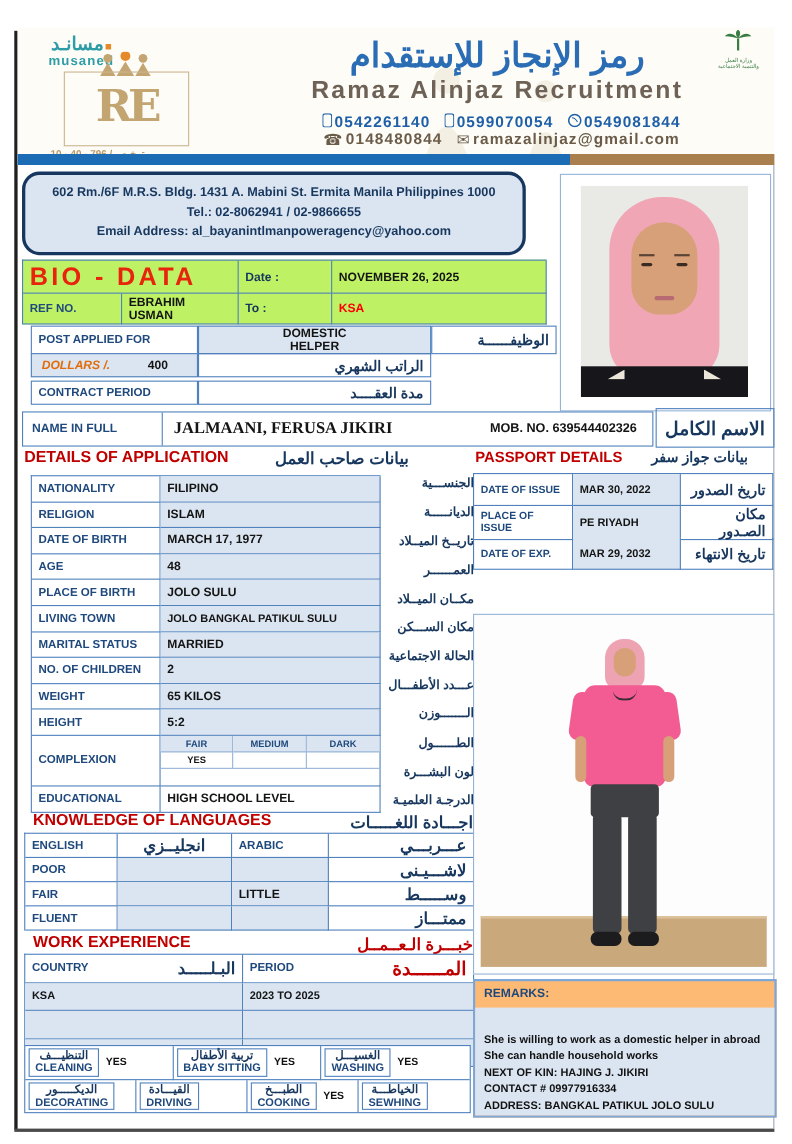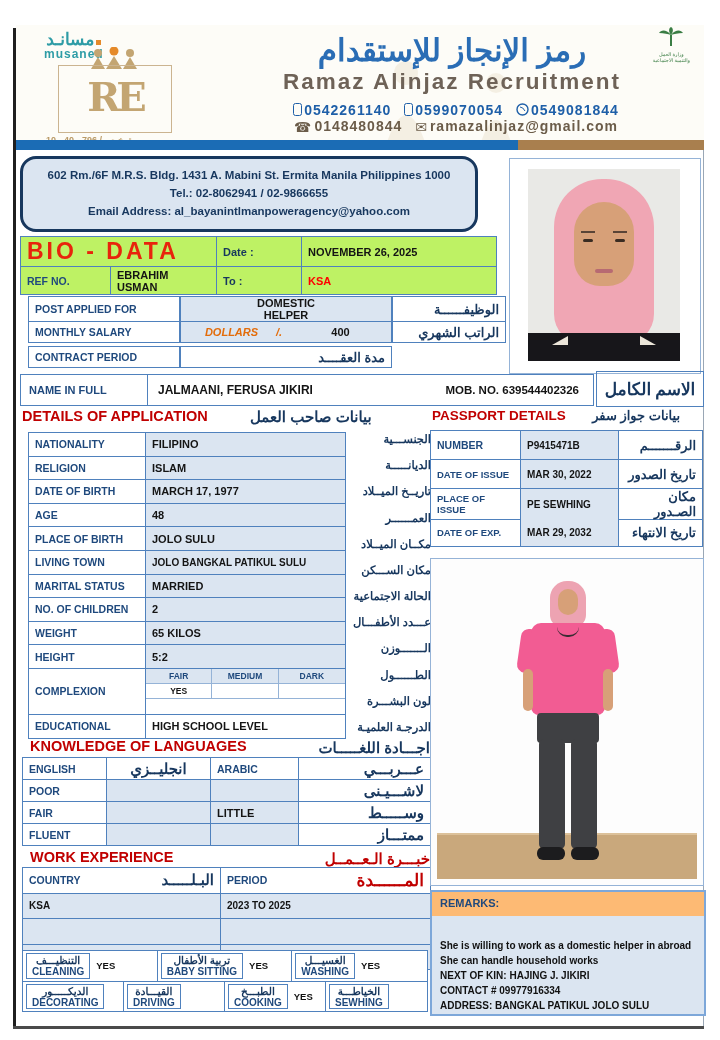--- a/index.html
+++ b/index.html
@@ -284,23 +284,20 @@
       <div class="pc mid">
         <span class="tri orange"></span>
         <span class="tri val">DOMESTIC HELPER</span>
         <span class="tri val"></span>
       </div>
       <div class="pc arc">
           <span class="arb">الوظيفــــــة</span>
         </div>
     </div>
     <div class="prow">
-      <div class="pc">
-          <span class="lbl">MONTHLY SALARY</span>
-        </div>
       <div class="pc mid">
         <span class="tri orange">DOLLARS</span>
         <span class="orange" style="flex:0 0 20px;">/.</span>
         <span class="tri val">400</span>
       </div>
       <div class="pc arc">
           <span class="arb">الراتب الشهري</span>
         </div>
     </div>
     <div class="prow">
@@ -310,21 +307,21 @@
       <div class="pc arc">
           <span class="arb">مدة العقــــد</span>
         </div>
     </div>
   </div>
 
   <div class="abs namerow">
     <div class="nl">
         <span class="lbl" style="font-size:11px;">NAME IN FULL</span>
       </div>
-    <span class="val" style="margin-left:10px;font-size:12px;">JALMAANI, FERUSA JIKIRI</span>
+    <span class="val" style="margin-left:10px;font-size:15px;font-family:Liberation Serif, serif;">JALMAANI, FERUSA JIKIRI</span>
     <span class="val" style="margin-left:auto;margin-right:14px;font-size:11.5px;">MOB. NO.  639544402326</span>
   </div>
   <div class="abs namebox-ar">
     <span class="arb" style="font-size:17px;font-family:Liberation Serif, serif;">الاسم الكامل</span>
   </div>
 
   <div class="abs sec" style="left:22px;top:408px;">DETAILS OF APPLICATION</div>
   <div class="abs arb bigar" style="left:250px;top:408px;width:176px;text-align:left;">بيانات صاحب العمل</div>
   <div class="abs sec" style="left:432px;top:408px;font-size:13.5px;">PASSPORT DETAILS</div>
   <div class="abs arb" style="left:576px;top:408px;width:104px;font-size:13px;">بيانات جواز سفر</div>
@@ -601,46 +598,35 @@
             <div class="e">SEWHING</div>
           </div>
         <span class="yes"></span>
       </div>
     </div>
   </div>
 
   <div class="abs ptable">
     <div class="prow2">
       <div class="cell">
-          <span class="lbl">NUMBER</span>
-        </div>
-      <div class="cell blue-bg">
-          <span class="val" style="font-size:10px;">P9415471B</span>
-        </div>
-      <div class="cell arc">
-          <span class="arb">الرقـــــــم</span>
-        </div>
-    </div>
-    <div class="prow2">
-      <div class="cell">
           <span class="lbl" style="font-size:9.5px;">DATE OF ISSUE</span>
         </div>
       <div class="cell blue-bg">
           <span class="val" style="font-size:10px;">MAR 30, 2022</span>
         </div>
       <div class="cell arc">
           <span class="arb">تاريخ الصدور</span>
         </div>
     </div>
     <div class="prow2">
       <div class="cell">
           <span class="lbl" style="font-size:9.5px;">PLACE OF ISSUE</span>
         </div>
       <div class="cell blue-bg">
-          <span class="val" style="font-size:10px;">PE SEWHING</span>
+          <span class="val" style="font-size:10px;">PE RIYADH</span>
         </div>
       <div class="cell arc">
           <span class="arb">مكان الصـدور</span>
         </div>
     </div>
     <div class="prow2">
       <div class="cell">
           <span class="lbl" style="font-size:9.5px;">DATE OF EXP.</span>
         </div>
       <div class="cell blue-bg">

